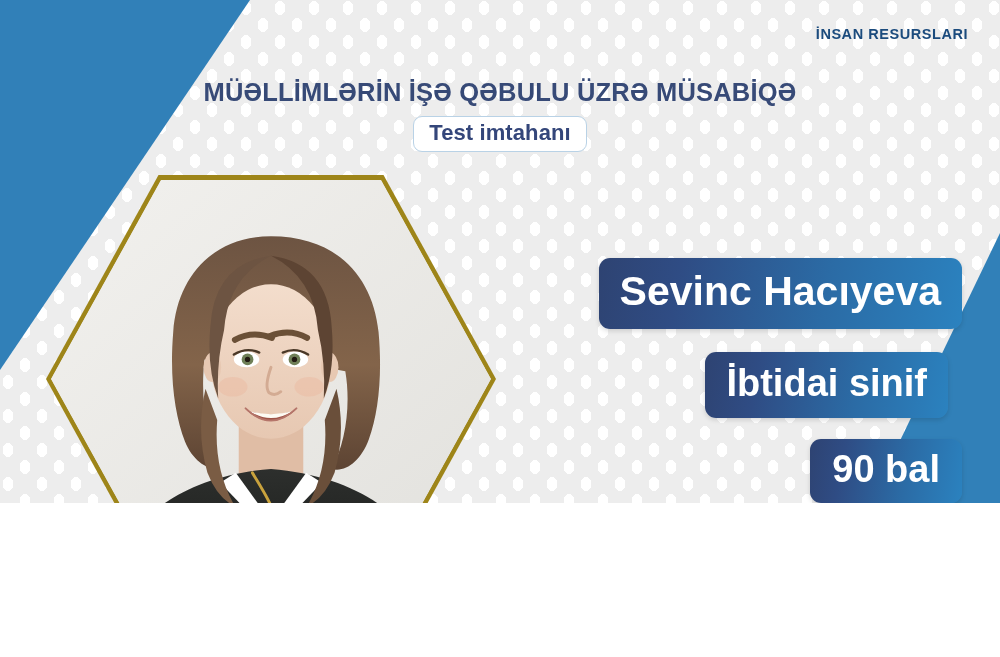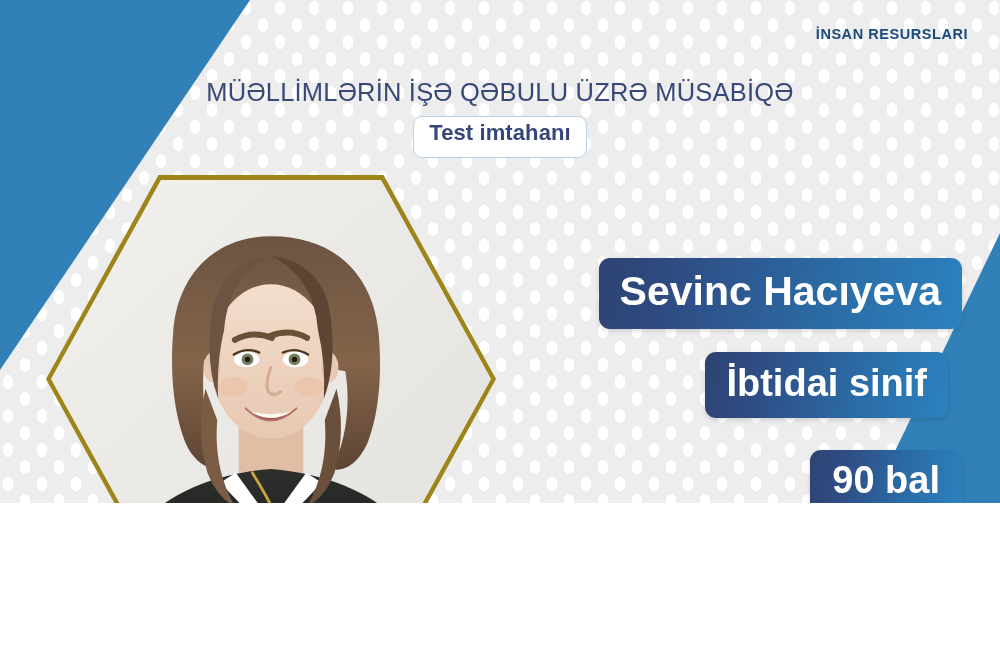--- a/index.html
+++ b/index.html
@@ -48,29 +48,29 @@
     line-height:1.45;
   }
 
   
   .heading-wrap{
     position:absolute;left:0;right:0;top:78px;
     text-align:center;
   }
   .heading-main{
     color:#374a77;
-    font-weight:normal;
+    font-weight:bold;
     font-size:25.5px;
     letter-spacing:.2px;
     white-space:nowrap;
   }
   .heading-pill{
     display:inline-block;
     margin-top:9px;
-    padding:3px 15px 11px;
+    padding:3px 15px 5px;
     background:#ffffff;
     border:1.4px solid #b9d2e6;
     border-radius:9px;
     color:#34467a;
     font-weight:bold;
     font-size:22px;
     letter-spacing:.1px;
   }
 
   
@@ -110,21 +110,21 @@
     white-space:nowrap;
   }
   .badge-name{
     font-size:41px;
     padding:13px 21px 17px;
     margin-bottom:23px;
   }
   .badge-class{
     font-size:38px;
     padding:12px 21px 16px;
-    margin-bottom:32px;
+    margin-bottom:21px;
     margin-right:14px;
   }
   .badge-score{
     font-size:38px;
     padding:11px 22px 15px;
   }
 </style>
 </head>
 <body>
 

